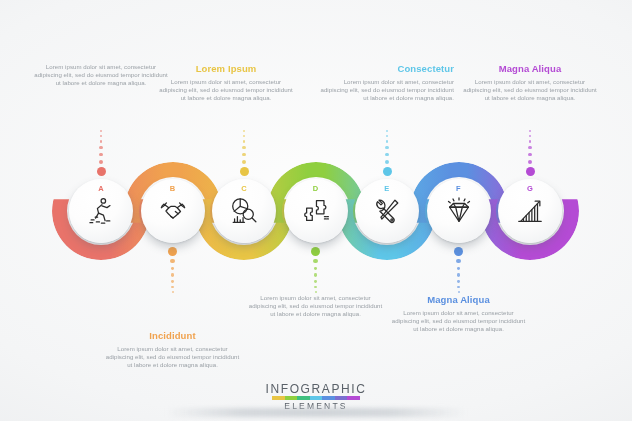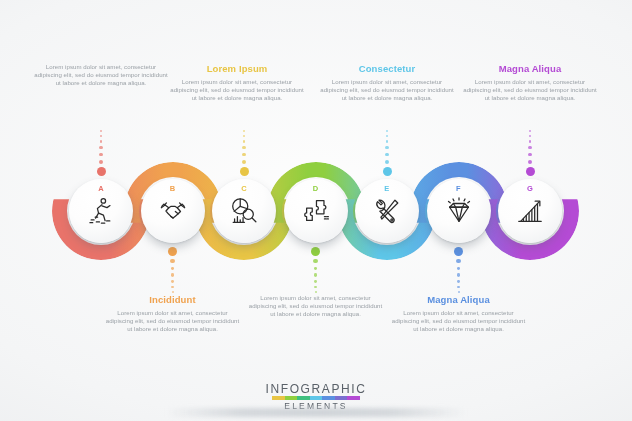--- a/index.html
+++ b/index.html
@@ -237,31 +237,31 @@
         </div>
         <div class="letter" style="color: rgb(180, 75, 212);">G</div>
       </div>
     </div>
 
   <div id="blocks">
       <div class="block" style="left: 34px; top: 63px;">
         <div class="body">Lorem ipsum dolor sit amet, consectetur adipiscing elit, sed do eiusmod tempor incididunt ut labore et dolore magna aliqua.</div>
       </div>
       <div class="block" style="left: 105.5px; top: 294px;">
-        <div class="title" style="color: rgb(240, 162, 78);">Incididunt</div>
-        <div class="body">Lorem ipsum dolor sit amet, consectetur adipiscing elit, sed do eiusmod tempor incididunt ut labore et dolore magna aliqua.</div>
-      </div>
-      <div class="block" style="left: 170px; top: 63px;">
+        <div class="title" style="color: rgb(240, 162, 78); margin-top: 36px;">Incididunt</div>
+        <div class="body">Lorem ipsum dolor sit amet, consectetur adipiscing elit, sed do eiusmod tempor incididunt ut labore et dolore magna aliqua.</div>
+      </div>
+      <div class="block" style="left: 159px; top: 63px;">
         <div class="title" style="color: rgb(232, 197, 69);">Lorem Ipsum</div>
         <div class="body">Lorem ipsum dolor sit amet, consectetur adipiscing elit, sed do eiusmod tempor incididunt ut labore et dolore magna aliqua.</div>
       </div>
       <div class="block" style="left: 248.5px; top: 294px;">
         <div class="body">Lorem ipsum dolor sit amet, consectetur adipiscing elit, sed do eiusmod tempor incididunt ut labore et dolore magna aliqua.</div>
       </div>
-      <div class="block" style="left: 320px; top: 63px;">
+      <div class="block" style="left: 320px; top: 63px; text-align: right;">
         <div class="title" style="color: rgb(94, 198, 232);">Consectetur</div>
         <div class="body">Lorem ipsum dolor sit amet, consectetur adipiscing elit, sed do eiusmod tempor incididunt ut labore et dolore magna aliqua.</div>
       </div>
       <div class="block" style="left: 391.5px; top: 294px;">
         <div class="title" style="color: rgb(91, 144, 224);">Magna Aliqua</div>
         <div class="body">Lorem ipsum dolor sit amet, consectetur adipiscing elit, sed do eiusmod tempor incididunt ut labore et dolore magna aliqua.</div>
       </div>
       <div class="block" style="left: 463px; top: 63px;">
         <div class="title" style="color: rgb(180, 75, 212);">Magna Aliqua</div>
         <div class="body">Lorem ipsum dolor sit amet, consectetur adipiscing elit, sed do eiusmod tempor incididunt ut labore et dolore magna aliqua.</div>

